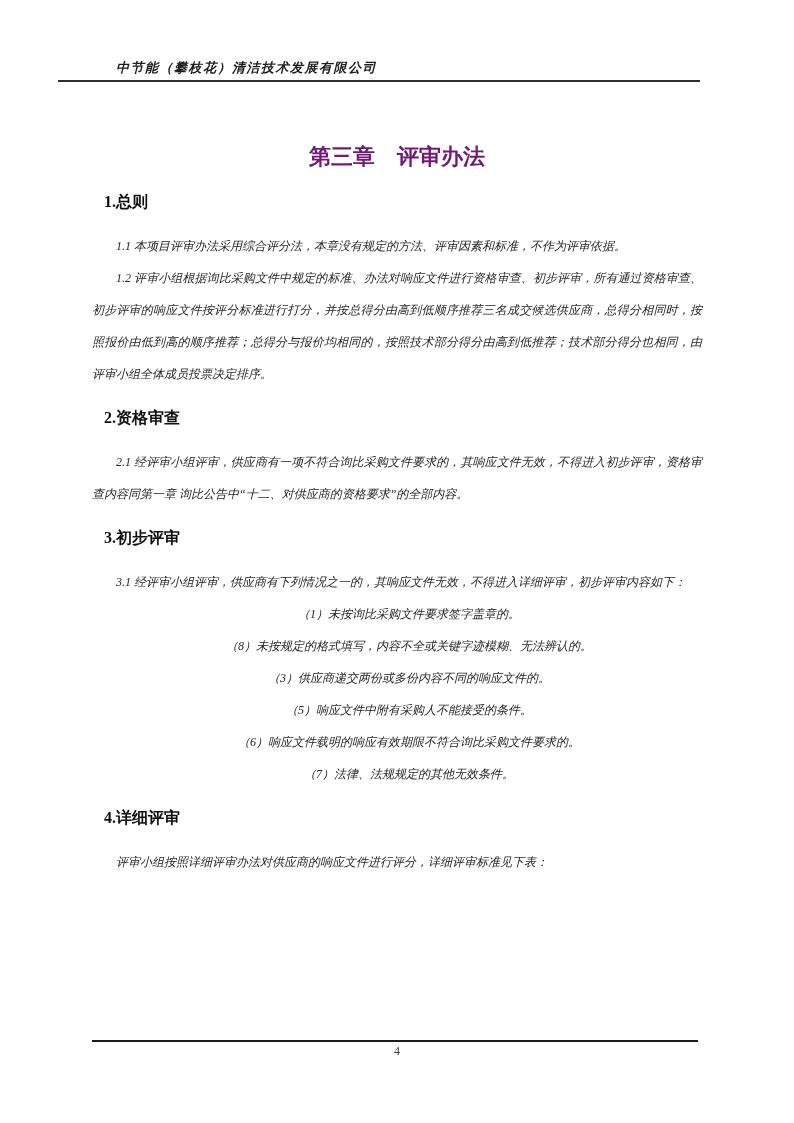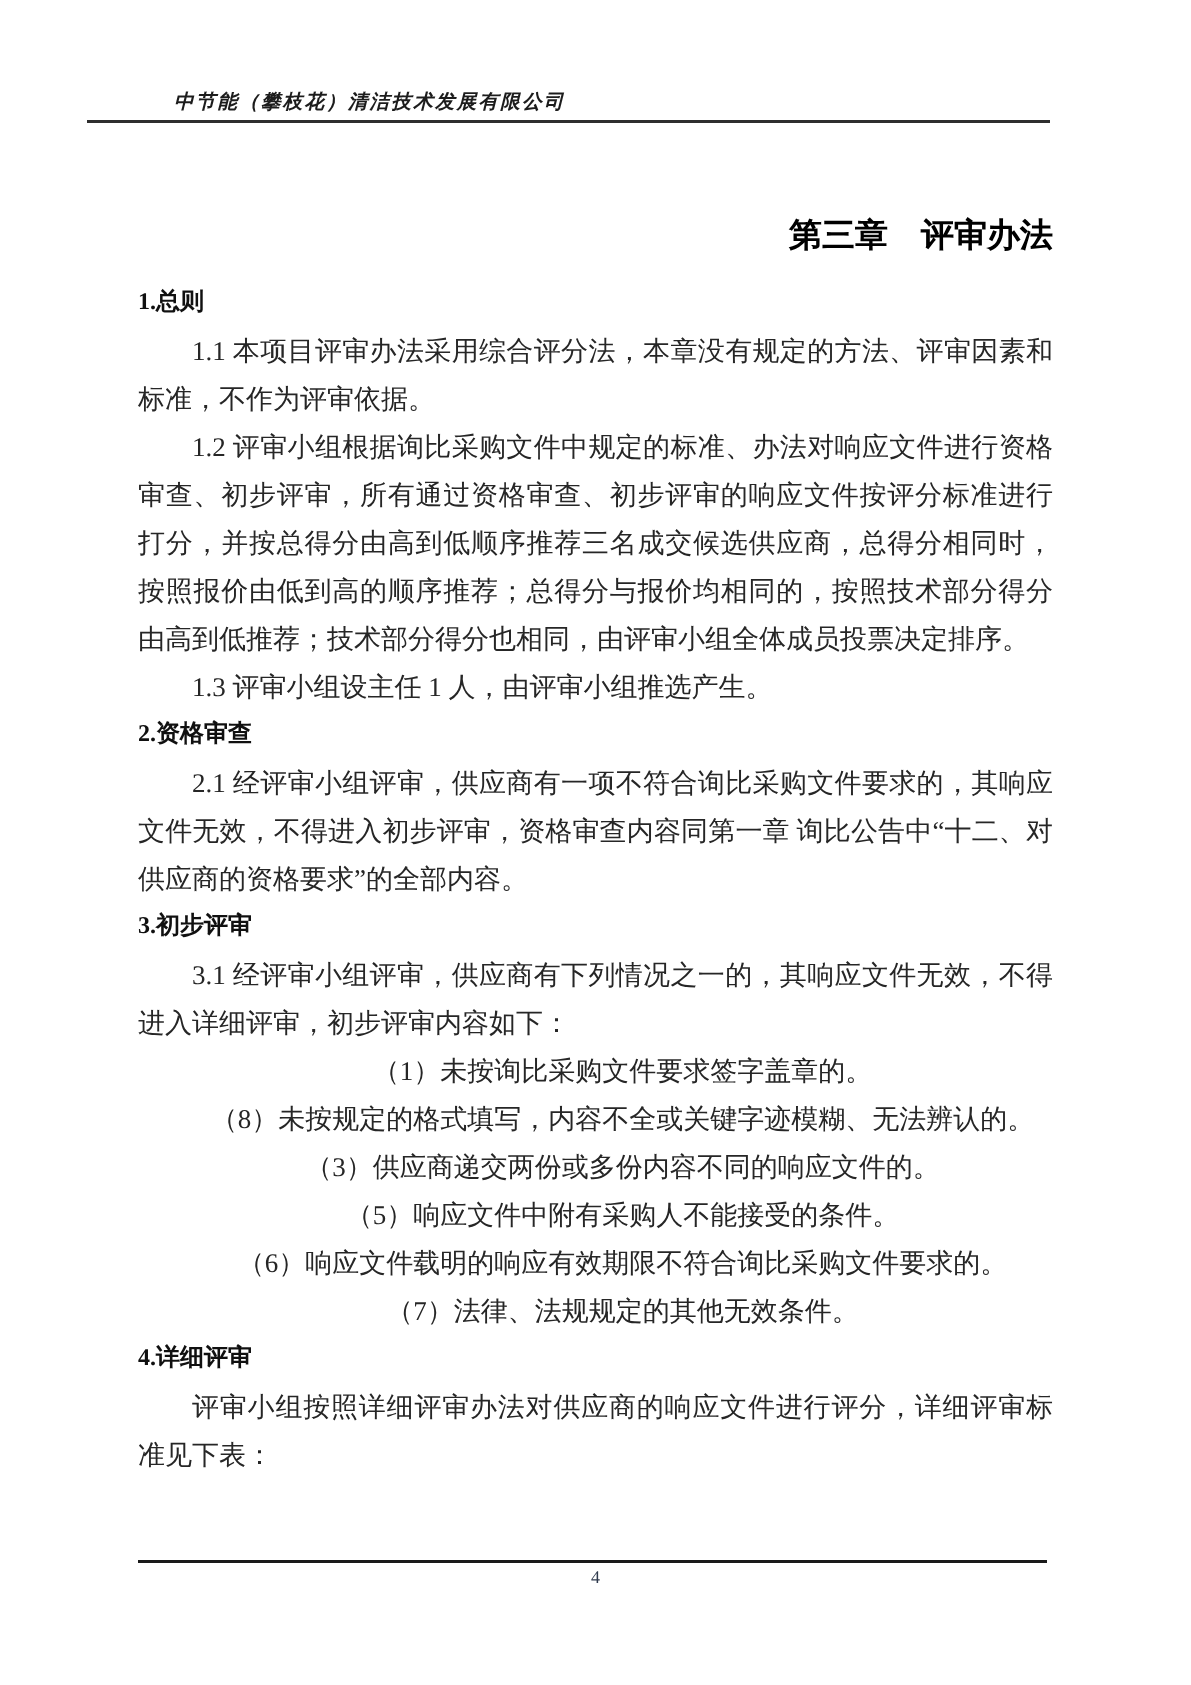--- a/index.html
+++ b/index.html
@@ -45,38 +45,39 @@
     position: absolute;
     left: 92px;
     top: 140px;
     width: 610px;
   }
   .chapter-title {
     margin: 0 0 12px 0;
     font-size: 22px;
     line-height: 34px;
     font-weight: bold;
-    text-align: right;
-    color: #000000;
+    text-align: center;
+    color: #701a75;
     white-space: pre;
   }
   .sec-heading {
-    margin: 0;
+    margin: 12px;
     font-size: 16px;
     line-height: 32px;
     font-weight: bold;
     color: #101010;
   }
   .para, .list-item {
     margin: 0;
-    font-size: 18px;
+    font-size: 12px;
     line-height: 32px;
     text-indent: 2em;
     text-align: justify;
     color: #262626;
+    font-style: italic;
   }
   .list-item {
     text-align: center;
   }
   
   .footer-rule {
     position: absolute;
     left: 92px;
     top: 1040px;
     width: 606px;
@@ -102,21 +103,20 @@
   <div class="header-rule"></div>
 
   <main class="content">
 
     <h1 class="chapter-title">第三章　评审办法</h1>
 
     <section>
       <h2 class="sec-heading">1.总则</h2>
       <p class="para">1.1 本项目评审办法采用综合评分法，本章没有规定的方法、评审因素和标准，不作为评审依据。</p>
       <p class="para">1.2 评审小组根据询比采购文件中规定的标准、办法对响应文件进行资格审查、初步评审，所有通过资格审查、初步评审的响应文件按评分标准进行打分，并按总得分由高到低顺序推荐三名成交候选供应商，总得分相同时，按照报价由低到高的顺序推荐；总得分与报价均相同的，按照技术部分得分由高到低推荐；技术部分得分也相同，由评审小组全体成员投票决定排序。</p>
-      <p class="para">1.3 评审小组设主任 1 人，由评审小组推选产生。</p>
     </section>
 
     <section>
       <h2 class="sec-heading">2.资格审查</h2>
       <p class="para">2.1 经评审小组评审，供应商有一项不符合询比采购文件要求的，其响应文件无效，不得进入初步评审，资格审查内容同第一章 询比公告中“十二、对供应商的资格要求”的全部内容。</p>
     </section>
 
     <section>
       <h2 class="sec-heading">3.初步评审</h2>
       <p class="para">3.1 经评审小组评审，供应商有下列情况之一的，其响应文件无效，不得进入详细评审，初步评审内容如下：</p>

